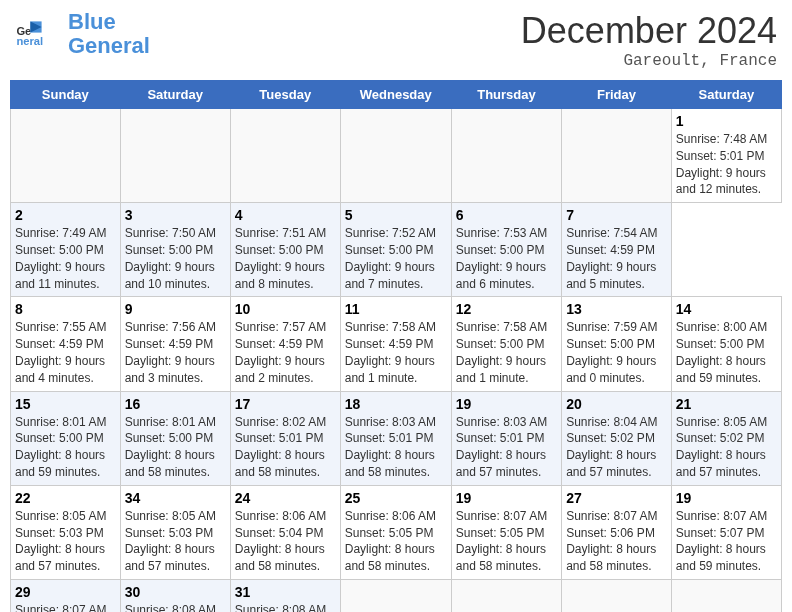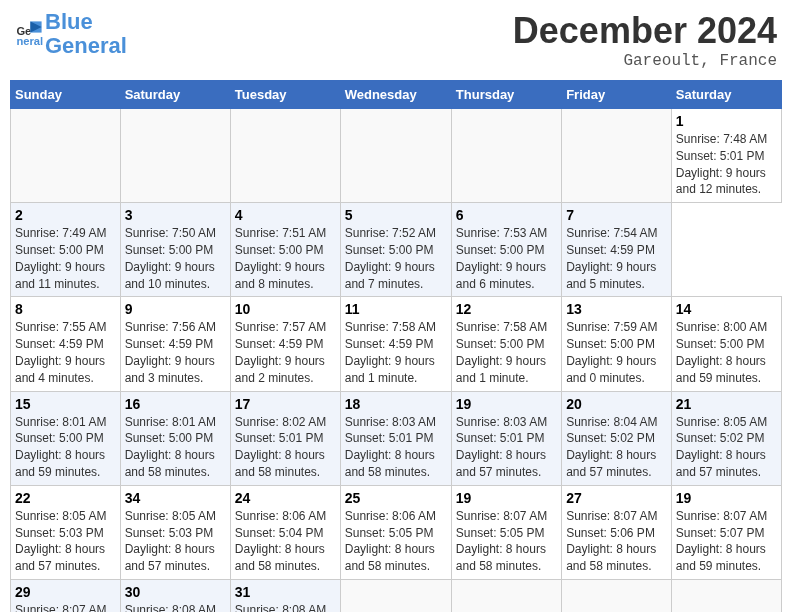--- a/index.html
+++ b/index.html
@@ -13,58 +13,59 @@
     .header {
       display: flex;
       justify-content: space-between;
       align-items: flex-start;
       margin-bottom: 10px;
       padding: 0 5px;
     }
     .logo {
       display: flex;
       align-items: center;
+      gap: 23px;
     }
     .logo-text {
       font-size: 22px;
       font-weight: bold;
       color: #333;
       line-height: 1.1;
     }
     .logo-text span {
       color: #4a90d9;
     }
     .logo-icon {
       width: 28px;
       height: 28px;
       margin-right: 2px;
     }
     .title-block {
       text-align: right;
     }
     .month-title {
       font-size: 36px;
-      font-weight: bold;
+      font-weight: normal;
       color: #333;
     }
     .location-title {
       font-size: 16px;
       color: #555;
       font-family: Liberation Mono, monospace;
     }
     table {
       width: 100%;
       border-collapse: collapse;
       font-size: 11px;
     }
     thead tr th {
       background-color: #3a6dbf;
       color: #fff;
       padding: 6px 4px;
-      text-align: left;
+      text-align: center;
       font-size: 13px;
       font-weight: bold;
       border: 1px solid #3a6dbf;
       margin-left: 30px;
     }
     tbody tr td {
       border: 1px solid #ccc;
       vertical-align: top;
       padding: 4px 4px;
       min-height: 70px;

